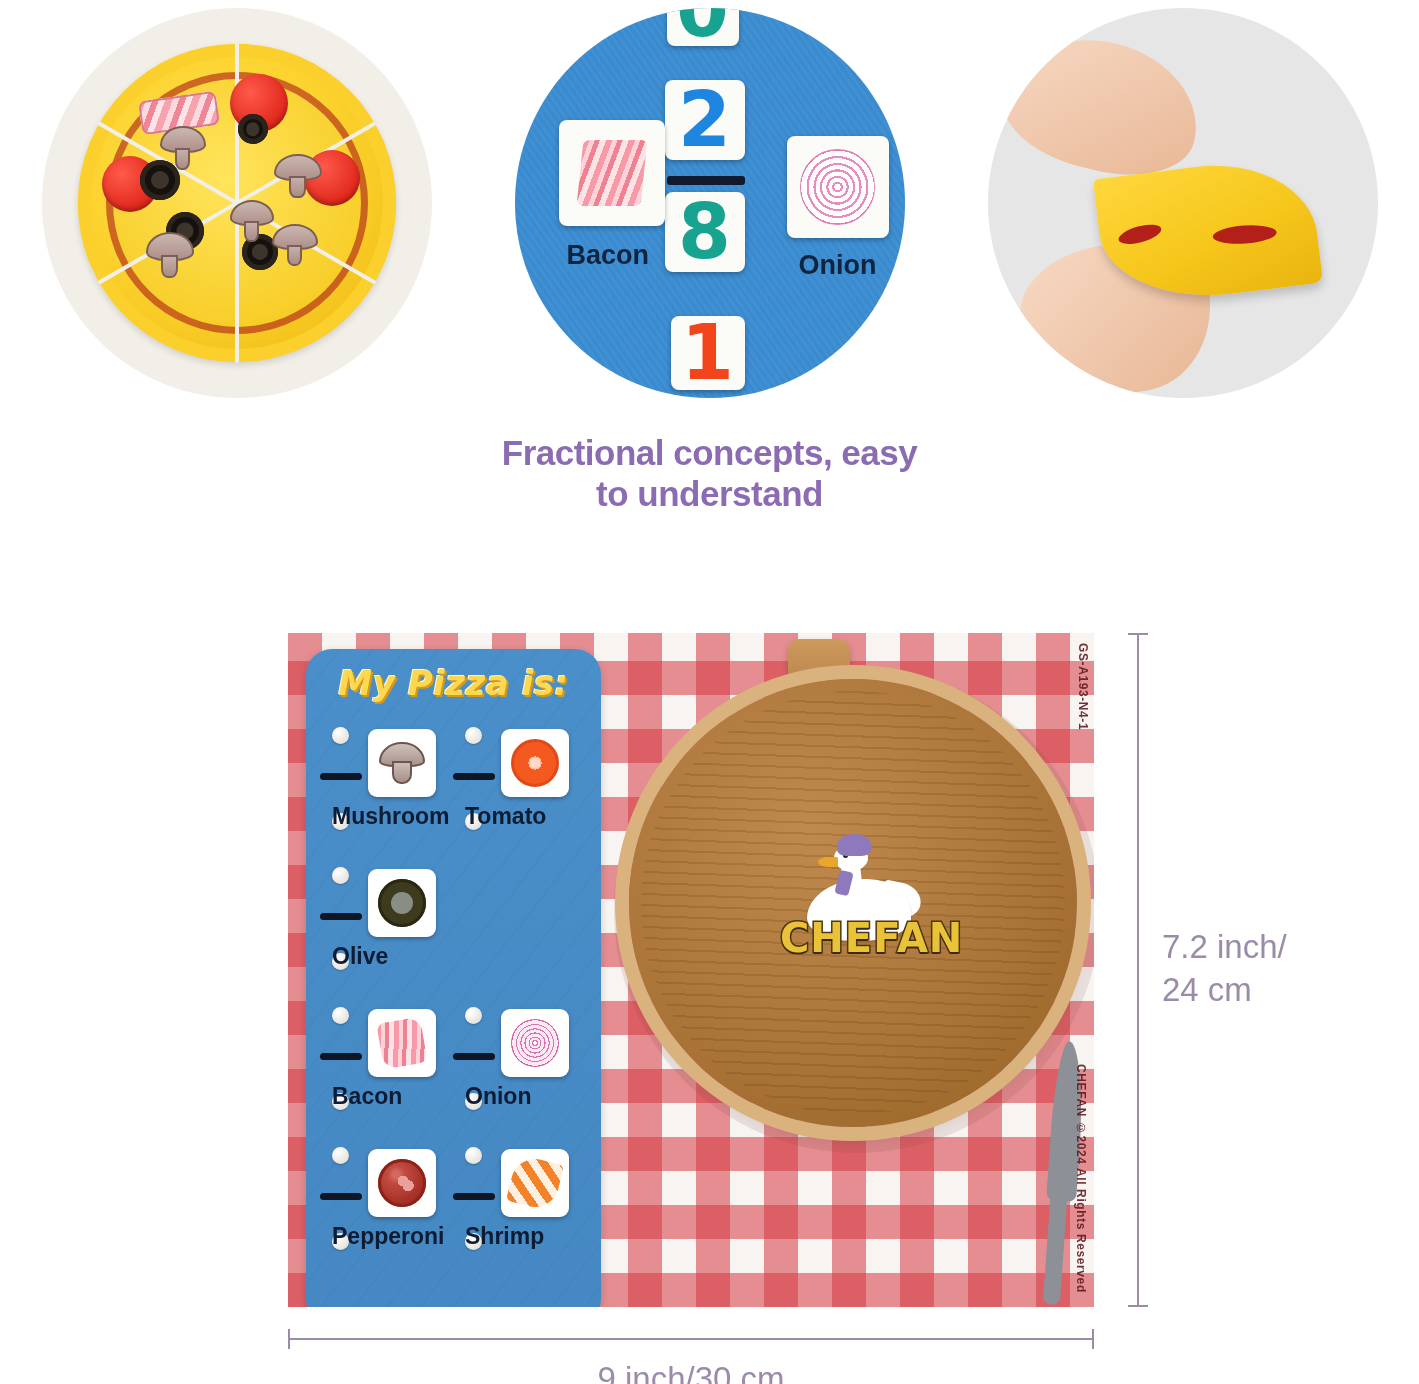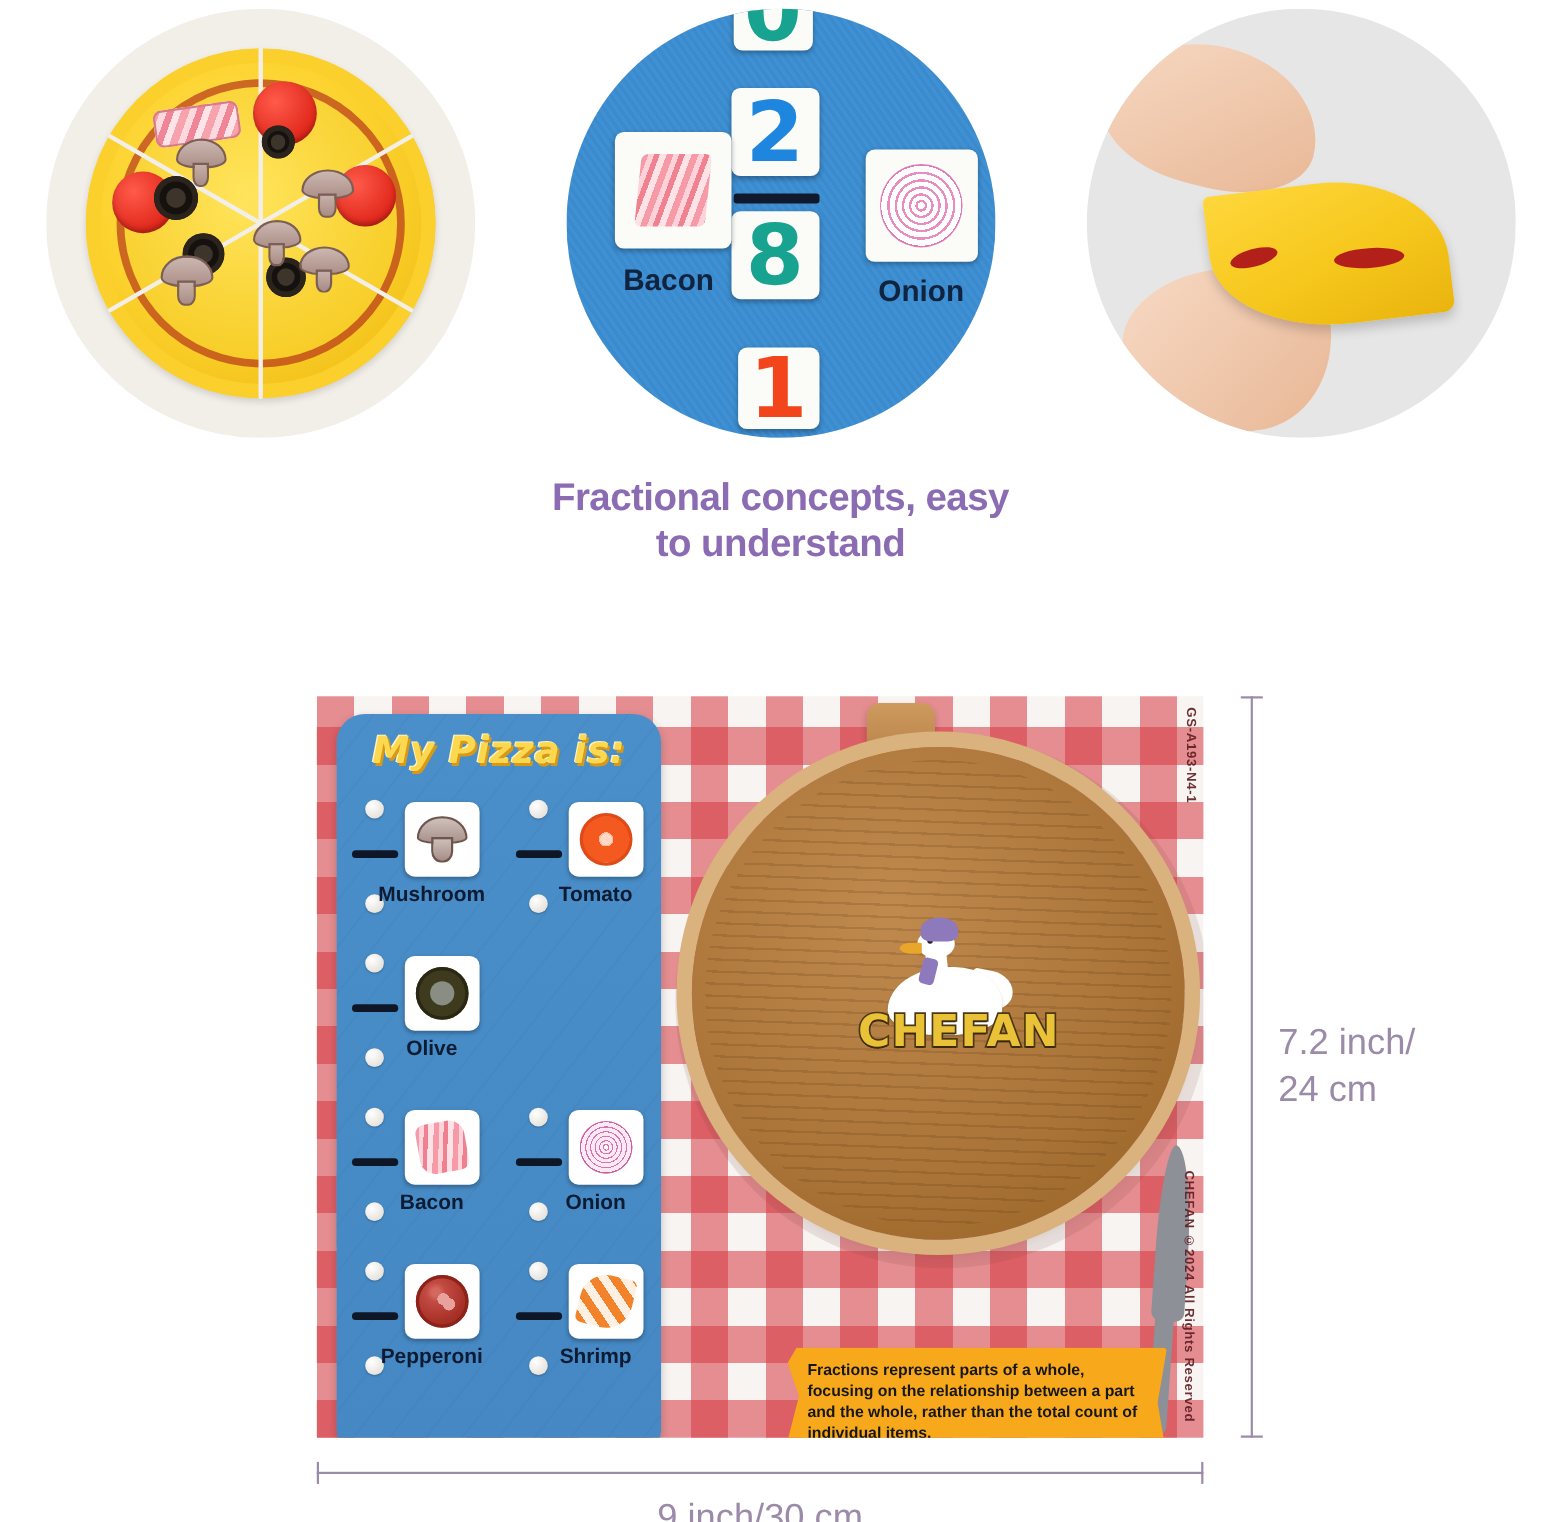--- a/index.html
+++ b/index.html
@@ -145,30 +145,30 @@
        box-shadow:0 3px 8px rgba(0,0,0,.18);overflow:hidden;}
   .panel-watermark{position:absolute;inset:0;opacity:.07;
        background:repeating-linear-gradient(128deg,#1e5d95 0 2px,rgba(0,0,0,0) 2px 26px);}
   .panel-title{position:absolute;left:0;top:14px;width:295px;text-align:center;
        font-family:"DejaVu Sans",sans-serif;font-style:italic;font-weight:bold;font-size:34px;
        color:#fbd850;text-shadow:2px 2px 0 #d89a16, -1px -1px 0 #fff4c2;letter-spacing:.5px;}
 
   .trow{position:absolute;left:0;width:295px;height:136px;}
   .tcell{position:absolute;top:0;width:147px;height:136px;}
   .tcell.left{left:0;}
-  .tcell.right{left:149px;}
+  .tcell.right{left:133px;}
   .dot{position:absolute;left:26px;width:17px;height:17px;border-radius:50%;
        background:radial-gradient(circle at 35% 32%,#fff,#ddd8cf);box-shadow:0 1px 2px rgba(0,0,0,.25);}
   .dot.top{top:6px;}
   .dot.bot{top:92px;}
   .frac-bar{position:absolute;left:14px;top:52px;width:42px;height:7px;background:#0f1726;border-radius:4px;}
   .tile{position:absolute;left:62px;top:8px;width:68px;height:68px;background:#fff;border-radius:9px;
        box-shadow:0 2px 4px rgba(0,0,0,.3);display:flex;align-items:center;justify-content:center;}
-  .tlabel{position:absolute;left:0;top:82px;width:147px;text-align:center;
-       color:#0d1b33;font-weight:bold;font-size:19px;}
+  .tlabel{position:absolute;left:0;top:82px;width:147px;
+       color:#0d1b33;font-weight:bold;font-size:23px;}
   .tlabel.shift{padding-left:26px;box-sizing:border-box;}
 
   
   .g-mush{position:relative;width:46px;height:42px;}
   .g-mush .c{position:absolute;left:0;top:0;width:46px;height:25px;
        background:linear-gradient(#cfc0bb,#a9938c);border:2px solid #6d564e;box-sizing:border-box;
        border-radius:50% 50% 36% 36%/80% 80% 22% 22%;}
   .g-mush .s{position:absolute;left:13px;top:19px;width:20px;height:23px;
        background:linear-gradient(#cdbdb8,#a78f88);border:2px solid #6d564e;box-sizing:border-box;
        border-radius:0 0 44% 44%;}
@@ -446,21 +446,20 @@
           <span class="dot bot"></span>
           <span class="frac-bar"></span>
           <span class="tile">
             <span class="g-pep"></span>
           </span>
           <span class="tlabel shift">Pepperoni</span>
         </div>
       </div>
     </div>
 
-    <div class="bubble">Fractions represent parts of a whole, focusing on the relationship between a part and the whole, rather than the total count of individual items.</div>
 
     <div class="vtext sku">GS-A193-N4-1</div>
     <div class="vtext copy">CHEFAN ©2024 All Rights Reserved</div>
   </div>
 
   <div class="dim-v">
     <span class="cap t"></span>
       <span class="cap b"></span>
   </div>
   <div class="dim-v-label">

